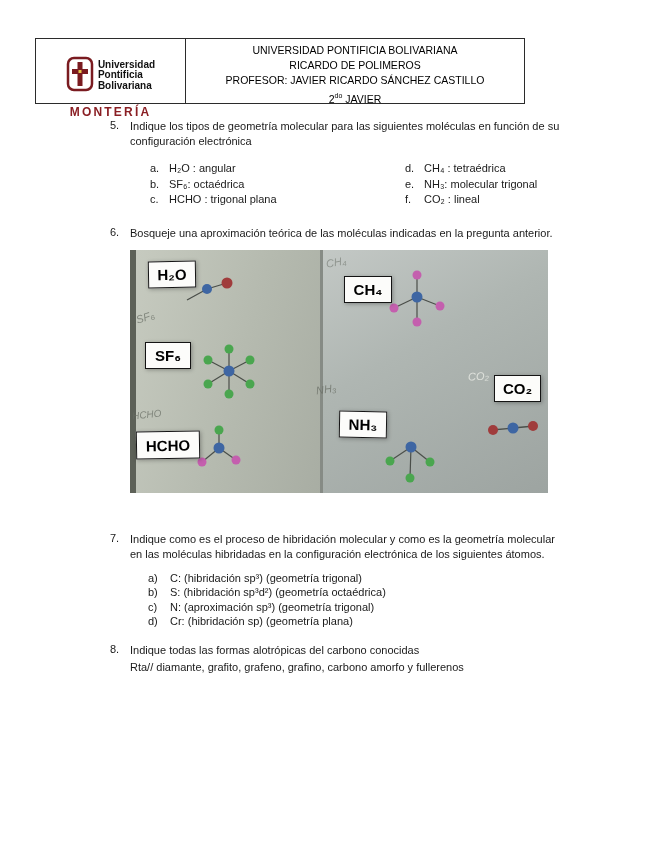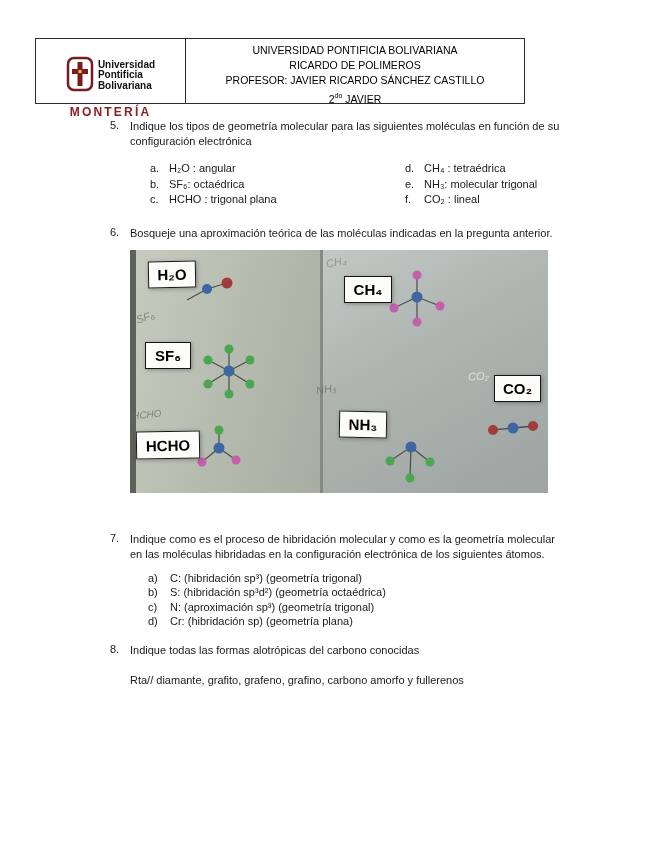--- a/index.html
+++ b/index.html
@@ -45,21 +45,21 @@
   .q5-cols { display:flex; margin-top:12px; }
   .optcol-left { margin-left:20px; width:255px; }
   .optcol-right { flex:1; }
   .opt { display:flex; line-height:15.5px; }
   .olabel { width:19px; flex:none; }
 
   .q7-list { margin:9px 0 0 18px; }
   .q7-item { display:flex; line-height:14.5px; }
   .q7-item .olabel { width:22px; }
 
-  .answer { margin-top:15px; }
+  .answer { margin-top:2px; }
 
   
   .photo { position:relative; width:418px; height:243px; margin-top:9px; overflow:hidden; }
   .photo-left {
     position:absolute; left:0; top:0; width:192px; height:243px;
     background:linear-gradient(105deg,#c7cbc0 0%,#b5baaf 55%,#a8ada3 100%);
   }
   .photo-right {
     position:absolute; left:192px; top:0; width:226px; height:243px;
     background:linear-gradient(150deg,#c3c8c5 0%,#afb6b2 40%,#9da4a1 100%);

